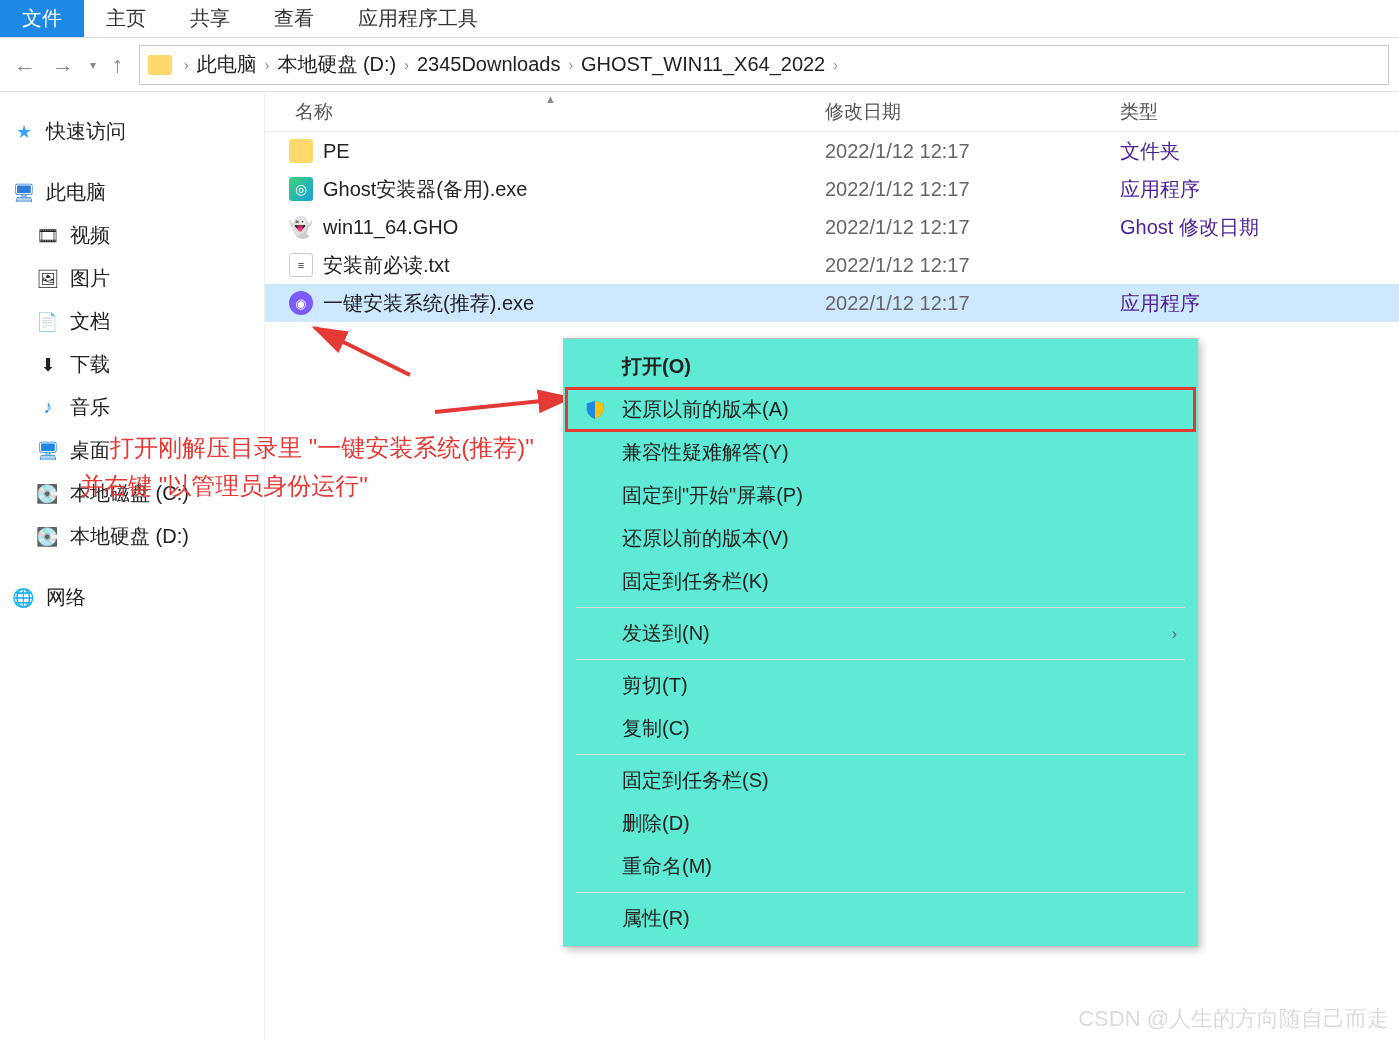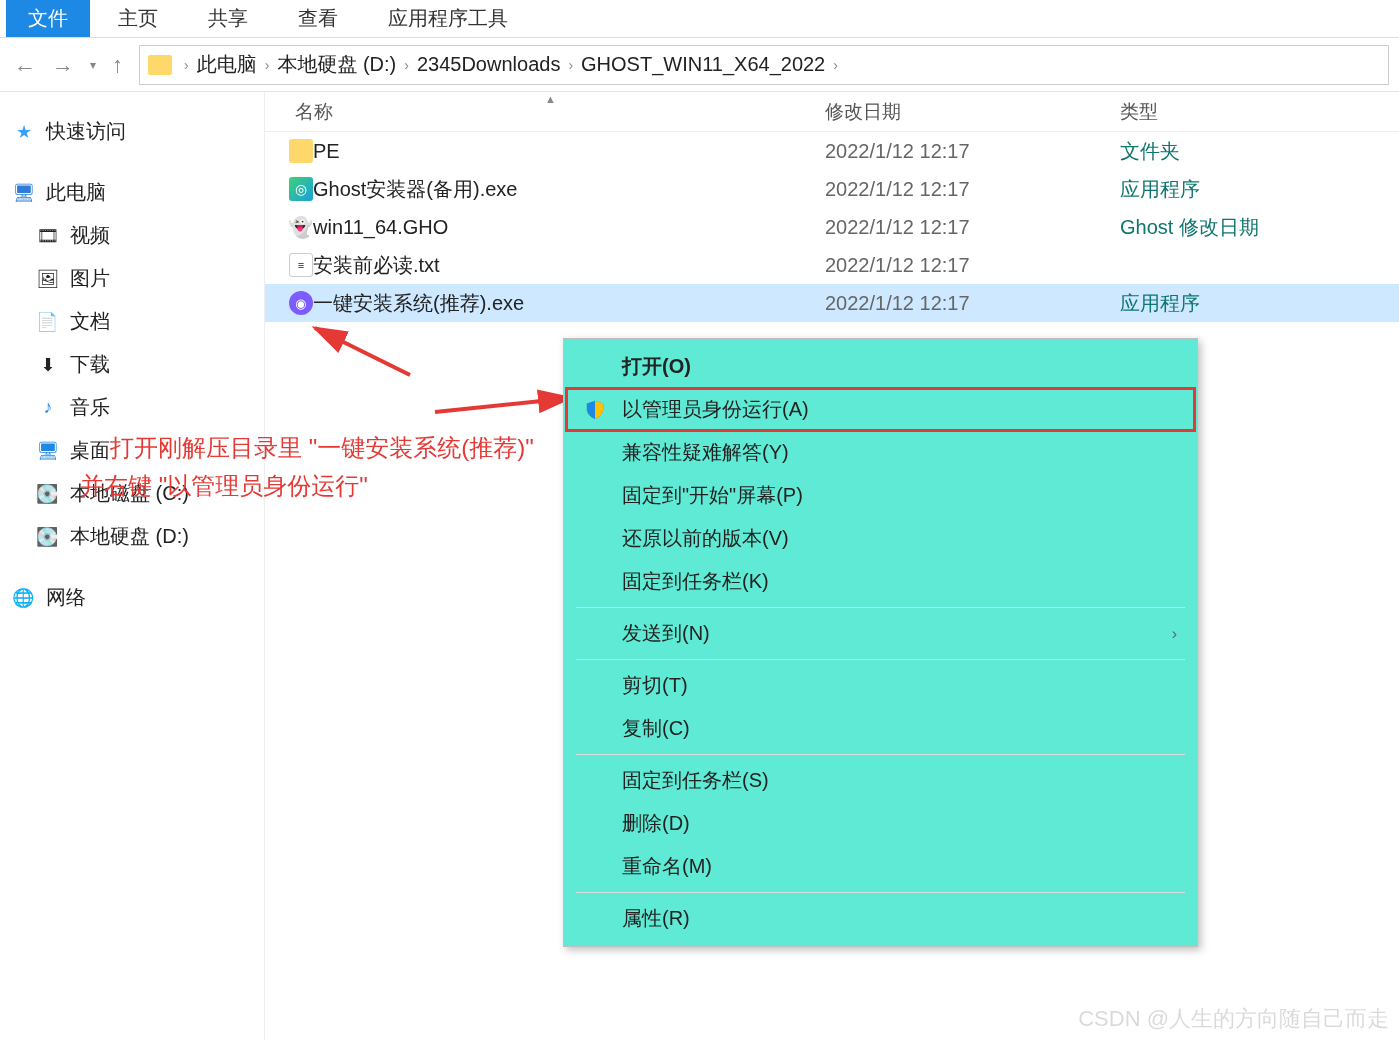--- a/index.html
+++ b/index.html
@@ -1,19 +1,19 @@
 <!DOCTYPE html>
 <html><head>
 <meta charset="utf-8">
 <style>
 * { box-sizing: border-box; margin: 0; padding: 0; font-family: "Microsoft YaHei", "Segoe UI", sans-serif; }
 body { width: 1399px; height: 1040px; background: #fff; overflow: hidden; position: relative; font-size: 20px; color: #222; }
 
 .tabs { height: 38px; display: flex; align-items: stretch; border-bottom: 1px solid #ddd; }
-.tab { padding: 6px 22px; display: flex; align-items: center; color: #333; margin-left: 6px; }
+.tab { padding: 6px 22px; display: flex; align-items: center; color: #333; }
 .tab.active { background: #1e88e5; color: #fff; }
 
 .addr { height: 54px; display: flex; align-items: center; gap: 12px; padding: 4px 10px; border-bottom: 1px solid #e5e5e5; }
 .nav-arrows { display: flex; gap: 8px; align-items: center; color: #888; font-size: 22px; }
 .nav-arrows span { padding: 4px; }
 .breadcrumb { flex: 1; height: 40px; border: 1px solid #ccc; display: flex; align-items: center; gap: 2px; padding: 0 8px; font-size: 20px; }
 .bc-sep { color: #888; font-size: 14px; padding: 0 6px; }
 .folder-ic { width: 24px; height: 20px; background: #ffd86b; border-radius: 2px; margin-right: 4px; }
 
 .main { display: flex; height: calc(1040px - 92px); }
@@ -25,23 +25,23 @@
 
 .content { flex: 1; position: relative; }
 .cols { display: flex; height: 40px; border-bottom: 1px solid #eee; align-items: center; color: #555; font-size: 19px; }
 .col-name { width: 560px; padding-left: 30px; position: relative; }
 .col-date { width: 295px; }
 .col-type { flex: 1; }
 .sort-ind { position: absolute; left: 50%; top: -6px; font-size: 11px; color: #888; }
 
 .filelist { }
 .row { display: flex; align-items: center; height: 38px; }
-.row .c-name { width: 560px; padding-left: 24px; display: flex; align-items: center; }
+.row .c-name { width: 560px; padding-left: 24px; display: flex; align-items: center; gap: 10px; }
 .row .c-date { width: 295px; color: #666; }
-.row .c-type { flex: 1; color: #0f766e; }
+.row .c-type { flex: 1; color: #4c1d95; }
 .row.sel { background: #cde8ff; }
 
 .file-ic { width: 24px; height: 24px; display: inline-flex; align-items: center; justify-content: center; border-radius: 3px; }
 
 .ctx { position: absolute; left: 563px; top: 338px; width: 635px; background: #5eead4; border: 1px solid #bfbfbf; box-shadow: 3px 3px 8px rgba(0,0,0,.25); z-index: 50; padding: 6px 2px; }
 .ctx-item { padding: 8px 20px 8px 56px; font-size: 20px; position: relative; display:flex; align-items:center; }
 .ctx-item.hi { outline: 3px solid #e53935; outline-offset: -2px; }
 .ctx-sep { height: 1px; background: #ddd; margin: 4px 10px; }
 .ctx-sub { position: absolute; right: 18px; color: #666; font-size: 16px; }
 .shield { width: 22px; height: 22px; position: absolute; left: 18px; }
@@ -184,21 +184,21 @@
   </div>
 </div>
 
 <div class="ctx">
   <div class="ctx-item" style="font-weight:600">打开(O)</div>
   <div class="ctx-item hi">
     <svg class="shield" viewBox="0 0 24 24">
         <path d="M12 2l9 3v6c0 5-4 9-9 11-5-2-9-6-9-11V5l9-3z" fill="#1e88e5"></path>
         <path d="M12 2l9 3v6c0 5-4 9-9 11V2z" fill="#ffc107"></path>
       </svg>
-    <span>以管理员身份运行(A)</span>
+    <span>还原以前的版本(A)</span>
   </div>
   <div class="ctx-item">兼容性疑难解答(Y)</div>
   <div class="ctx-item">固定到"开始"屏幕(P)</div>
   <div class="ctx-item">还原以前的版本(V)</div>
   <div class="ctx-item">固定到任务栏(K)</div>
   <div class="ctx-sep"></div>
   <div class="ctx-item">
       <span>发送到(N)</span>
       <span class="ctx-sub">›</span>
     </div>

